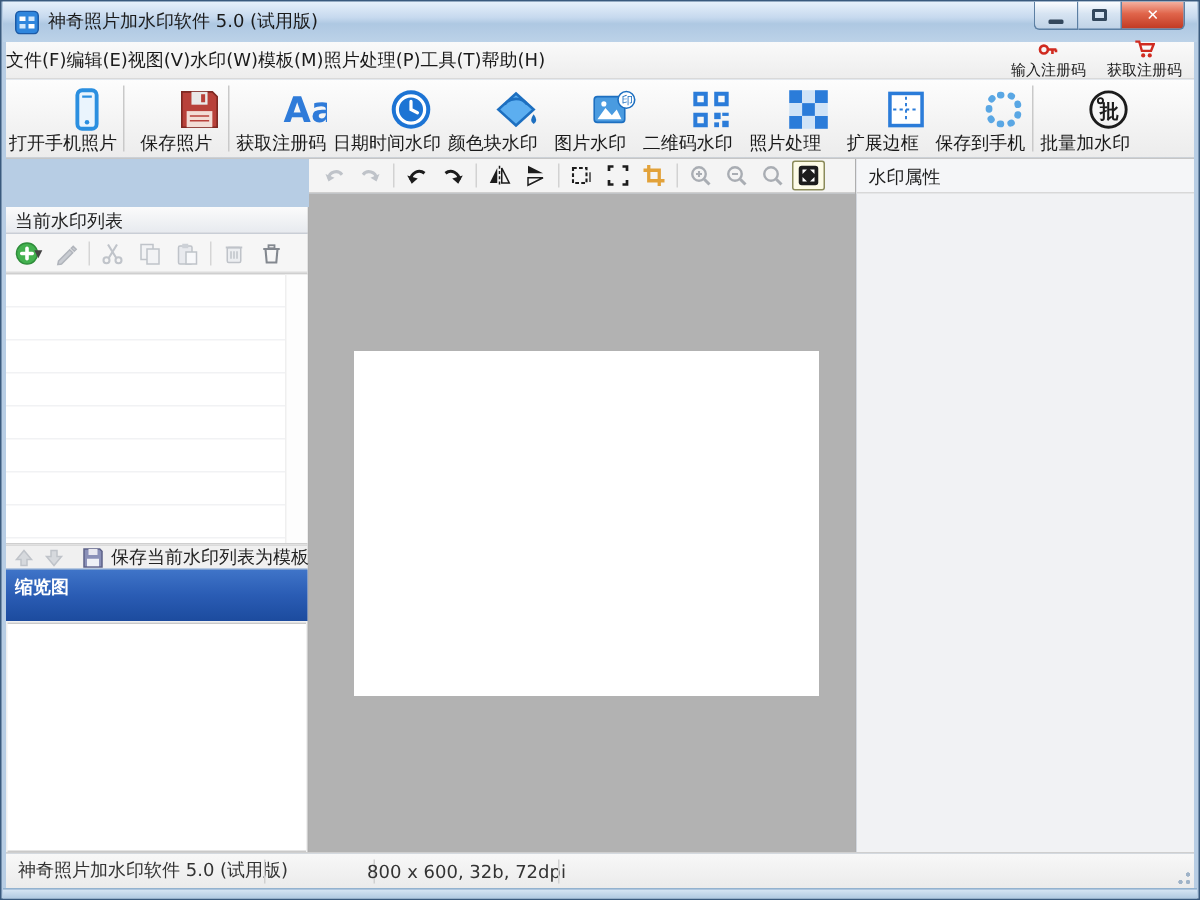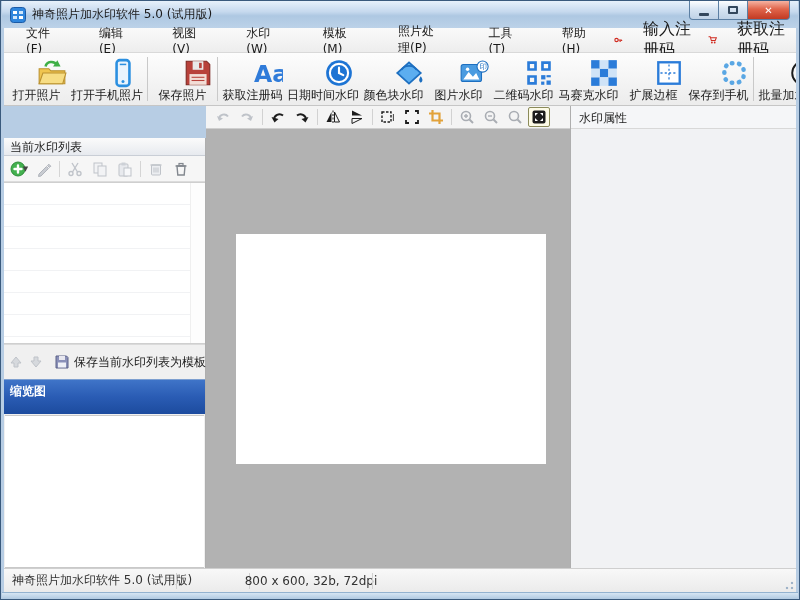--- a/index.html
+++ b/index.html
@@ -17,23 +17,23 @@
     font-size:10px; color:#3c4b5c; }
   .winbtn.min { width:30px; background:linear-gradient(#fdfeff,#d7e4f2 45%,#bfd2e6); border-radius:0 0 0 4px; }
   .winbtn.max { width:29px; background:linear-gradient(#fdfeff,#d7e4f2 45%,#bfd2e6); border-left:none; }
   .winbtn.close { width:42px; background:linear-gradient(#f5b3a2,#e0654b 45%,#c23a23); border-left:none; border-radius:0 0 4px 0; color:#fff; font-weight:bold; }
   .glyph-min { width:10px; height:3px; background:#33475c; border-radius:1px; margin-top:8px; }
   .glyph-max { width:10px; height:8px; border:2px solid #33475c; border-radius:1px; }
 
   
   .menubar { position:absolute; left:3px; right:3px; top:27px; height:25px; background:linear-gradient(#fafafa,#ededed);
     border-bottom:1px solid #d9d9d9; display:flex; align-items:center; font-size:12px; color:#1a1a1a; }
-  .menu-item { padding:4px 22px; cursor:default; }
+  .menu-item { padding:4px 0; cursor:default; }
   .menu-right { margin-left:auto; display:flex; align-items:center; gap:14px; padding-right:8px; }
-  .reg-link { display:flex; align-items:center; gap:20px; font-size:16px; color:#1a1a1a; }
+  .reg-link { display:flex; align-items:center; gap:0; font-size:10px; color:#1a1a1a;flex-direction:column; }
   .reg-link svg { width:14px; height:14px; }
 
   
   .toolbar { position:absolute; left:3px; right:3px; top:52px; height:53px;
     background:linear-gradient(#fdfdfd,#ececec); border-bottom:1px solid #c6c6c6;
     display:flex; align-items:stretch; overflow:hidden; }
   .tb-btn { flex:0 0 auto; display:flex; flex-direction:column; align-items:center; justify-content:flex-start;
     padding:3px 1px 2px; border:1px solid transparent; border-radius:3px; }
   .tb-ic { height:32px; display:flex; align-items:center; justify-content:center;margin-left:31px; }
   .tb-ic svg { width:30px; height:30px; }
@@ -48,21 +48,21 @@
   .panel-header { height:18px; background:linear-gradient(#fbfbfb,#e7eaef); border-bottom:1px solid #c9ced6;
     font-size:12px; color:#222; padding:1px 6px 0; line-height:16px; }
   .list-toolbar { height:26px; background:#f6f6f6; border-bottom:1px solid #dcdcdc; display:flex; align-items:center; gap:3px; padding:0 4px; }
   .lt-btn { width:22px; height:20px; display:flex; align-items:center; justify-content:center; }
   .lt-btn svg { width:16px; height:16px; }
   .lt-sep { width:1px; height:16px; background:#d5d5d5; margin:0 1px; }
   .caret { font-size:7px; color:#444; margin-left:-3px; }
   .wm-list { flex:1; background:#fff; border:1px solid #cfcfcf; border-left:none; border-right:none; position:relative; overflow:hidden; }
   .list-row { height:22px; border-bottom:1px solid #f1f2f4; margin-right:15px; }
   .scroll-track { position:absolute; top:0; right:0; bottom:0; width:15px; background:#fdfdfd; border-left:1px solid #efefef; }
-  .list-bottombar { height:35px; background:#f0f0f0; border-top:1px solid #dadada; display:flex; align-items:center; gap:4px; padding:0 4px; }
+  .list-bottombar { height:16px; background:#f0f0f0; border-top:1px solid #dadada; display:flex; align-items:center; gap:4px; padding:0 4px; }
   .list-bottombar .lbl { font-size:12px; color:#222; white-space:nowrap; }
   .thumb-header { height:35px; background:linear-gradient(#3f74c8,#2a5cb4 50%,#1c4b9e);
     color:#fff; font-size:12px; font-weight:bold; padding:3px 6px 0; border-top:1px solid #7d9fd0; }
   .thumb-area { height:153px; background:#fff; border:1px solid #c9c9c9; border-left:none; border-right:none; margin:1px 1px 0; }
 
   
   .center { flex:1; display:flex; flex-direction:column; border-right:1px solid #aeaeae; }
   .canvas-toolbar { height:23px; background:#f4f4f4; border-bottom:1px solid #cfcfcf; display:flex; align-items:center; gap:2px; padding:0 6px; }
   .ct-btn { width:22px; height:20px; display:flex; align-items:center; justify-content:center; border:1px solid transparent; border-radius:2px; }
   .ct-btn svg { width:16px; height:16px; }
@@ -146,31 +146,20 @@
           </svg>
         <span>获取注册码</span>
       </span>
     </div>
   </div>
 
   <div class="toolbar">
     <div class="tb-btn">
       <span class="tb-ic">
           <svg viewBox="0 0 28 28">
-            <path d="M19 7 C16 2 9 3 8 8" fill="none" stroke="#3faf46" stroke-width="2.4"></path>
-            <path d="M19 2 L22 8 L15 8 Z" fill="#3faf46"></path>
-            <path d="M2 10 h9 l2 2 h13 v12 H2 z" fill="#f0c54f" stroke="#bb9231"></path>
-            <path d="M2 24 L5.5 14 H27 L24 24 Z" fill="#f7dd84" stroke="#bb9231"></path>
-          </svg>
-        </span>
-      <span class="tb-label">打开照片</span>
-    </div>
-    <div class="tb-btn">
-      <span class="tb-ic">
-          <svg viewBox="0 0 28 28">
             <rect x="8" y="2" width="12" height="24" rx="3" fill="#eaf4fd" stroke="#2b8fe0" stroke-width="2.4"></rect>
             <line x1="11" y1="6" x2="17" y2="6" stroke="#2b8fe0" stroke-width="1.4"></line>
             <circle cx="14" cy="22" r="1.4" fill="#2b8fe0"></circle>
           </svg>
         </span>
       <span class="tb-label">打开手机照片</span>
     </div>
     <div class="tb-sep"></div>
     <div class="tb-btn">
       <span class="tb-ic">
@@ -247,21 +236,21 @@
             <rect x="18" y="2" width="8" height="8" fill="#2b7cd9"></rect>
             <rect x="10" y="10" width="8" height="8" fill="#2b7cd9"></rect>
             <rect x="2" y="18" width="8" height="8" fill="#2b7cd9"></rect>
             <rect x="18" y="18" width="8" height="8" fill="#2b7cd9"></rect>
             <rect x="10" y="2" width="8" height="8" fill="#cfe3f7"></rect>
             <rect x="2" y="10" width="8" height="8" fill="#cfe3f7"></rect>
             <rect x="18" y="10" width="8" height="8" fill="#cfe3f7"></rect>
             <rect x="10" y="18" width="8" height="8" fill="#cfe3f7"></rect>
           </svg>
         </span>
-      <span class="tb-label">马赛克水印</span>
+      <span class="tb-label">照片处理</span>
     </div>
     <div class="tb-btn">
       <span class="tb-ic">
           <svg viewBox="0 0 28 28">
             <rect x="4" y="4" width="20" height="20" fill="#fff" stroke="#2b7cd9" stroke-width="2.2"></rect>
             <line x1="14" y1="6" x2="14" y2="22" stroke="#2b7cd9" stroke-width="1.2" stroke-dasharray="2 2"></line>
             <line x1="6" y1="14" x2="22" y2="14" stroke="#2b7cd9" stroke-width="1.2" stroke-dasharray="2 2"></line>
           </svg>
         </span>
       <span class="tb-label">扩展边框</span>

